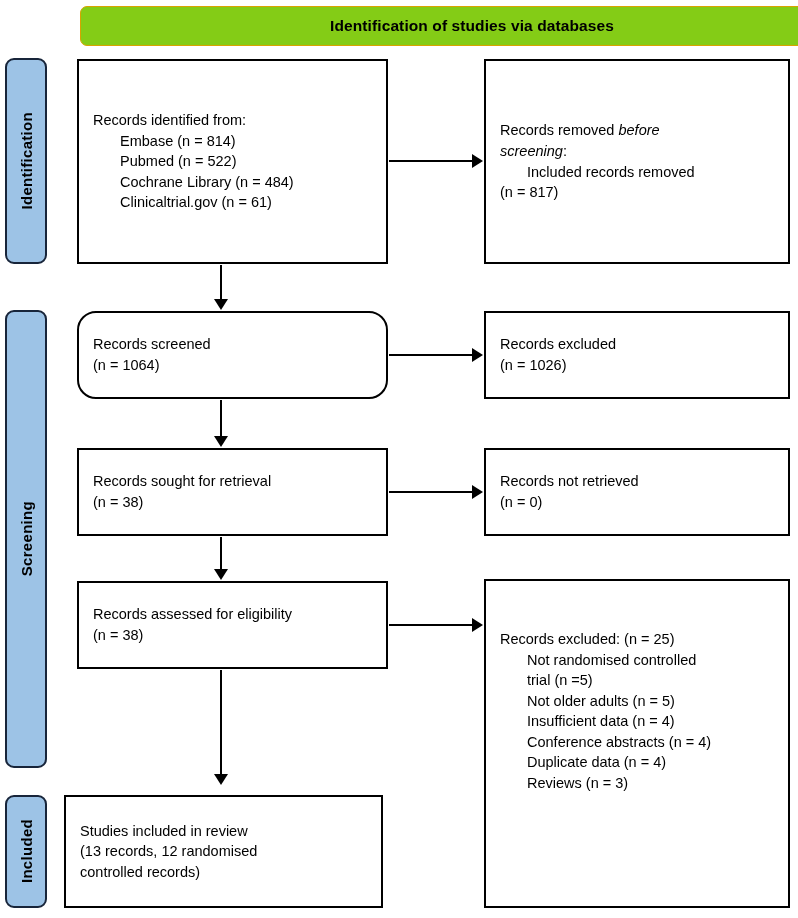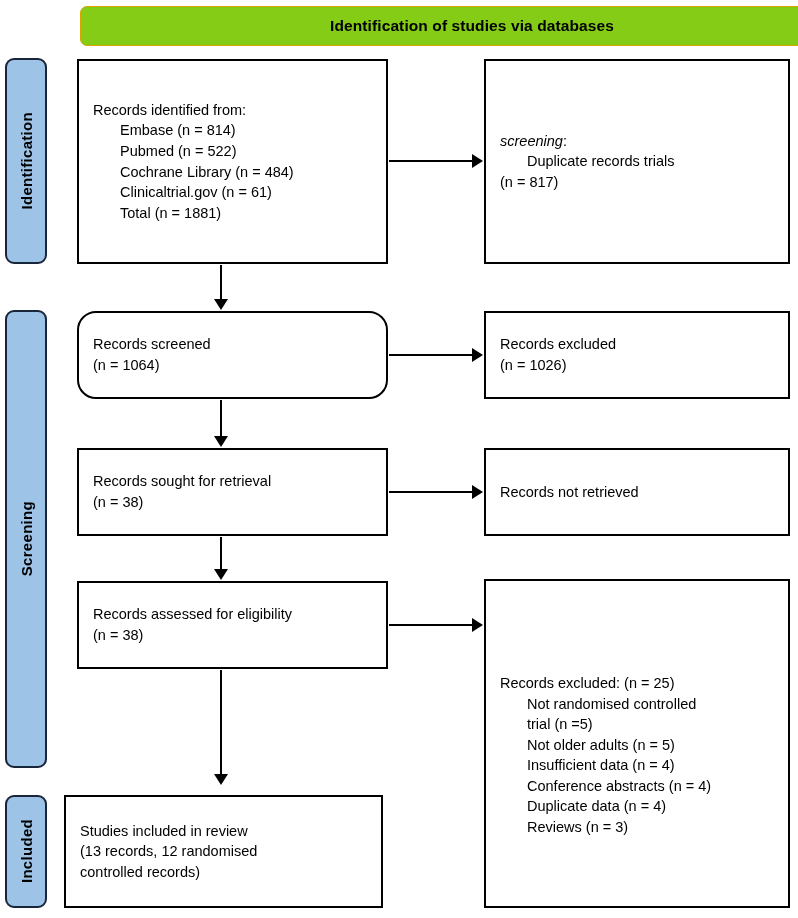--- a/index.html
+++ b/index.html
@@ -85,21 +85,21 @@
   }
   .ital {
     font-style: italic;
   }
 
   
   .pbox.anchor-mid {
     justify-content: flex-start;
   }
   .pbox.anchor-mid .lines {
-    margin-top: 92px;
+    margin-top: 48px;
   }
 
   
   .vline {
     position: absolute;
     width: 2px;
     background: #000000;
   }
   .hline {
     position: absolute;
@@ -144,28 +144,28 @@
     <span>Included</span>
   </div>
 
   <div class="pbox" style="left:77px; top:59px; width:311px; height:205px;">
     <div class="lines">
       <div class="line">Records identified from:</div>
       <div class="line indent">Embase (n = 814)</div>
       <div class="line indent">Pubmed (n = 522)</div>
       <div class="line indent">Cochrane Library (n = 484)</div>
       <div class="line indent">Clinicaltrial.gov (n = 61)</div>
-      <div class="line indent">Total (n = 1881)</div>
     </div>
   </div>
 
   <div class="pbox" style="left:484px; top:59px; width:306px; height:205px;">
     <div class="lines">
+      <div class="line"><span>Records removed </span><span class="ital">before</span></div>
       <div class="line"><span class="ital">screening</span><span>:</span></div>
-      <div class="line indent">Duplicate records trials</div>
+      <div class="line indent">Included records removed</div>
       <div class="line">(n = 817)</div>
     </div>
   </div>
 
   <div class="hline" style="left:389px; top:160px; width:84px;"></div>
   <div class="arrow-right" style="left:472px; top:154px;"></div>
 
   <div class="vline" style="left:220px; top:265px; height:36px;"></div>
   <div class="arrow-down" style="left:214px; top:299px;"></div>
 
@@ -192,20 +192,21 @@
   <div class="pbox" style="left:77px; top:448px; width:311px; height:88px;">
     <div class="lines">
       <div class="line">Records sought for retrieval</div>
       <div class="line">(n = 38)</div>
     </div>
   </div>
 
   <div class="pbox" style="left:484px; top:448px; width:306px; height:88px;">
     <div class="lines">
       <div class="line">Records not retrieved</div>
+      <div class="line">(n = 0)</div>
     </div>
   </div>
 
   <div class="hline" style="left:389px; top:491px; width:84px;"></div>
   <div class="arrow-right" style="left:472px; top:485px;"></div>
 
   <div class="vline" style="left:220px; top:537px; height:33px;"></div>
   <div class="arrow-down" style="left:214px; top:569px;"></div>
 
   <div class="pbox" style="left:77px; top:581px; width:311px; height:88px;">

